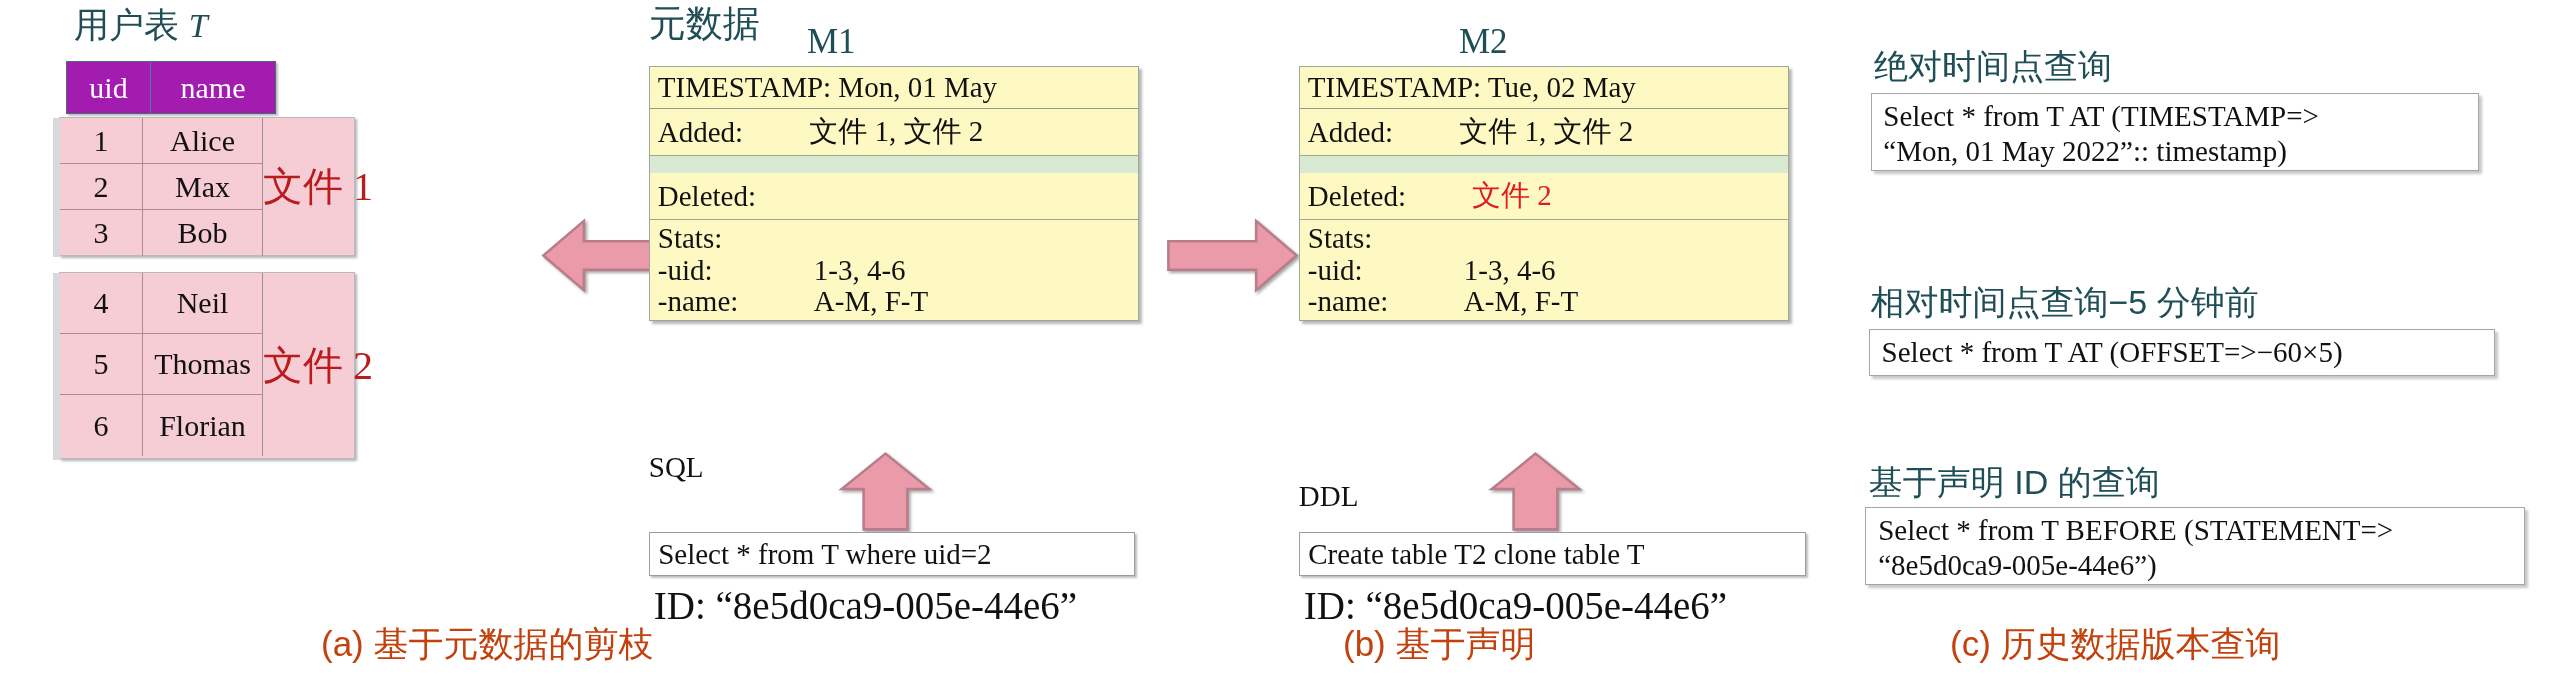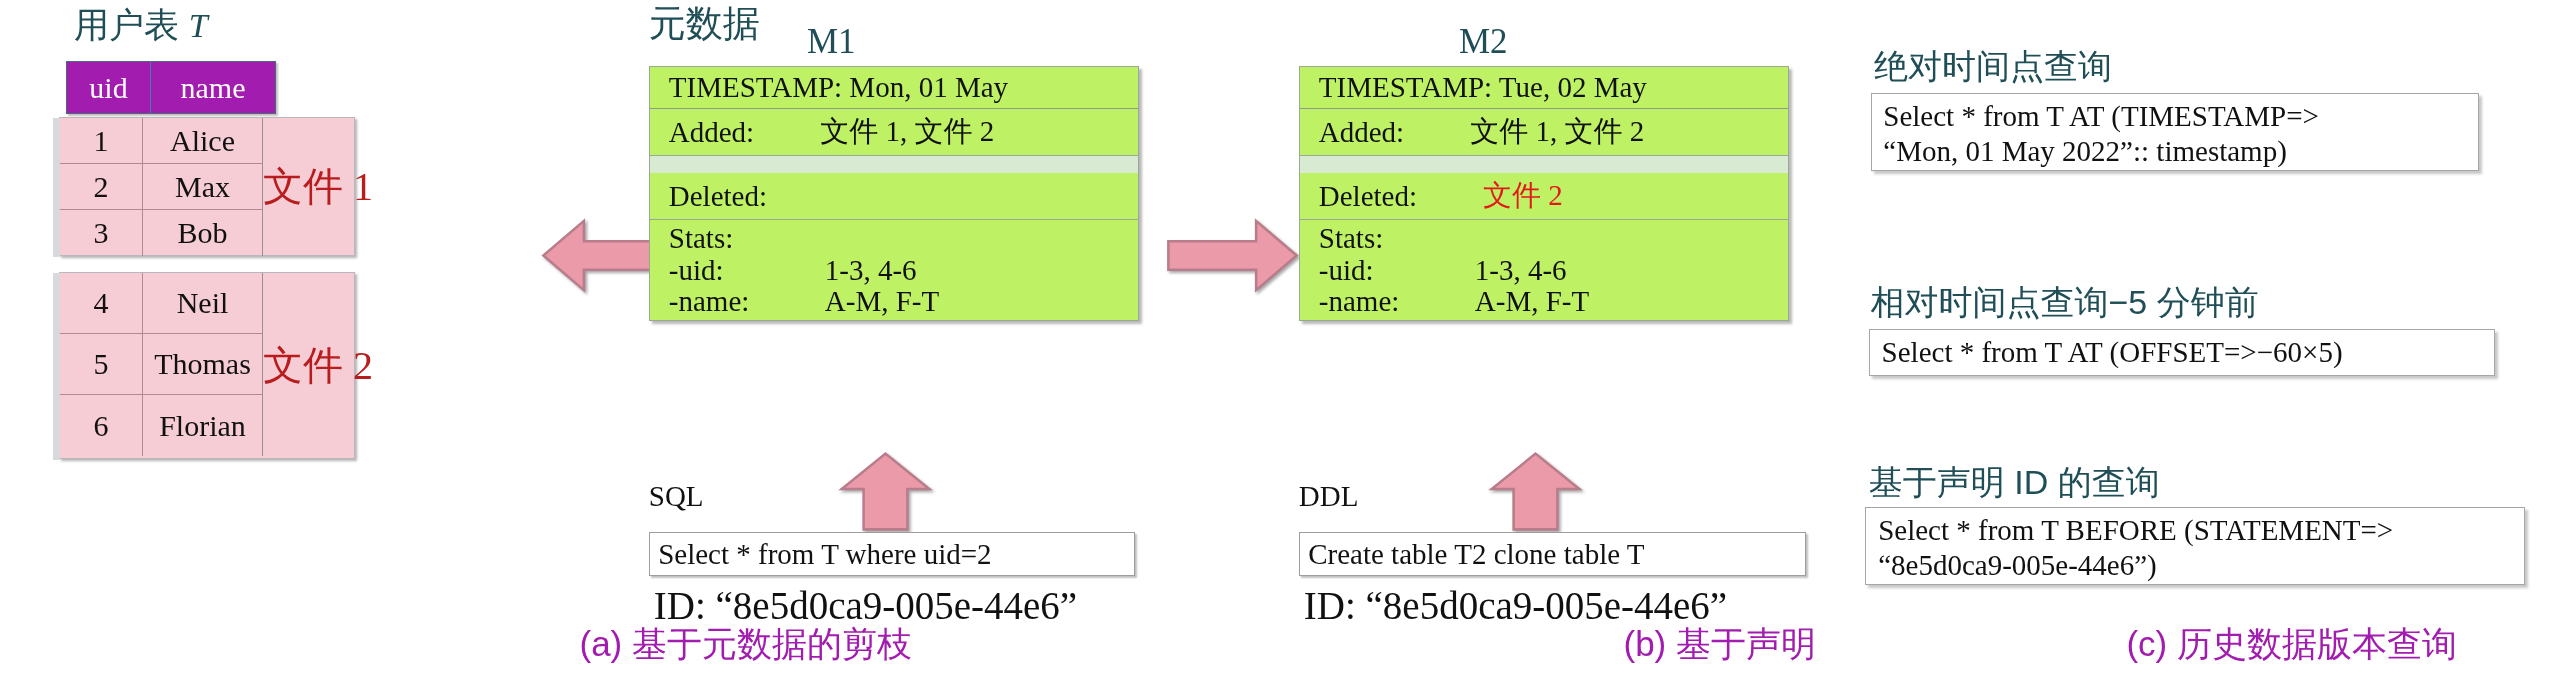--- a/index.html
+++ b/index.html
@@ -123,24 +123,24 @@
     white-space: nowrap;
   }
   .meta-card {
     width: 490px;
     border: 1.7px solid #9aa89a;
     box-shadow: 2.5px 2.5px 2.5px rgba(0,0,0,.28);
     box-sizing: border-box;
     background: #d9ead3;
   }
   .meta-row {
-    background: #bef264;
+    background: #fef9c3;
     border-bottom: 1.7px solid #9aa89a;
     box-sizing: border-box;
-    padding: 0 19px;
+    padding: 0 8px;
     display: flex;
     align-items: center;
     font-size: 29px;
     color: #111;
     white-space: nowrap;
   }
   .meta-row:last-child { border-bottom: none; }
   .r-timestamp { height: 42px; border-bottom: 1.7px solid #8c9c8c; }
   .r-added    { height: 47px; }
   .r-deleted  { height: 47px; margin-top: 17px; }
@@ -189,24 +189,24 @@
     padding: 5px 11.8px;
     font-size: 29px;
     color: #111;
     line-height: 1.22;
     white-space: nowrap;
   }
 
   
   .caption {
     font-size: 35px;
-    color: #a21caf;
+    color: #c2410c;
     font-family: "Liberation Sans", "DejaVu Sans", sans-serif;
     white-space: nowrap;
-    text-align: right;
+    text-align: left;
   }
 </style>
 </head>
 <body>
 
 <div class="abs" id="panel-a">
 
   <div class="abs" id="table-title"><span>用户表 </span><span class="ital">T</span></div>
 
   <div class="abs tbl-header-row">
@@ -283,21 +283,21 @@
       <div class="stats-line">
         <span class="k">-name:</span><span>A-M, F-T</span>
       </div>
     </div>
   </div>
 
   <svg class="abs arrow" style="left:193px; top:451px;" width="101" height="81" viewBox="0 0 120 96">
     <polygon points="60,3 112,45 86,45 86,93 34,93 34,45 8,45" fill="#eb9aaa" stroke="#b97c8a" stroke-width="3"></polygon>
   </svg>
 
-  <div class="abs lang-label" style="left:6.8px; top:480px;">SQL</div>
+  <div class="abs lang-label" style="left:6.8px; top:451px;">SQL</div>
 
   <div class="abs sql-box" style="left:6.8px; top:532px; width:486px; height:44px;">
     <span>Select * from T where uid=2</span>
   </div>
 
   <div class="abs id-line" style="left:11.8px; top:583px;">ID: “8e5d0ca9-005e-44e6”</div>
 </div>
 
 <svg class="abs arrow" style="left:1165px; top:209px;" width="135" height="93" viewBox="0 0 160 110">
   <polygon points="156,55 108,14 108,38 4,38 4,72 108,72 108,96" fill="#eb9aaa" stroke="#b97c8a" stroke-width="3"></polygon>

